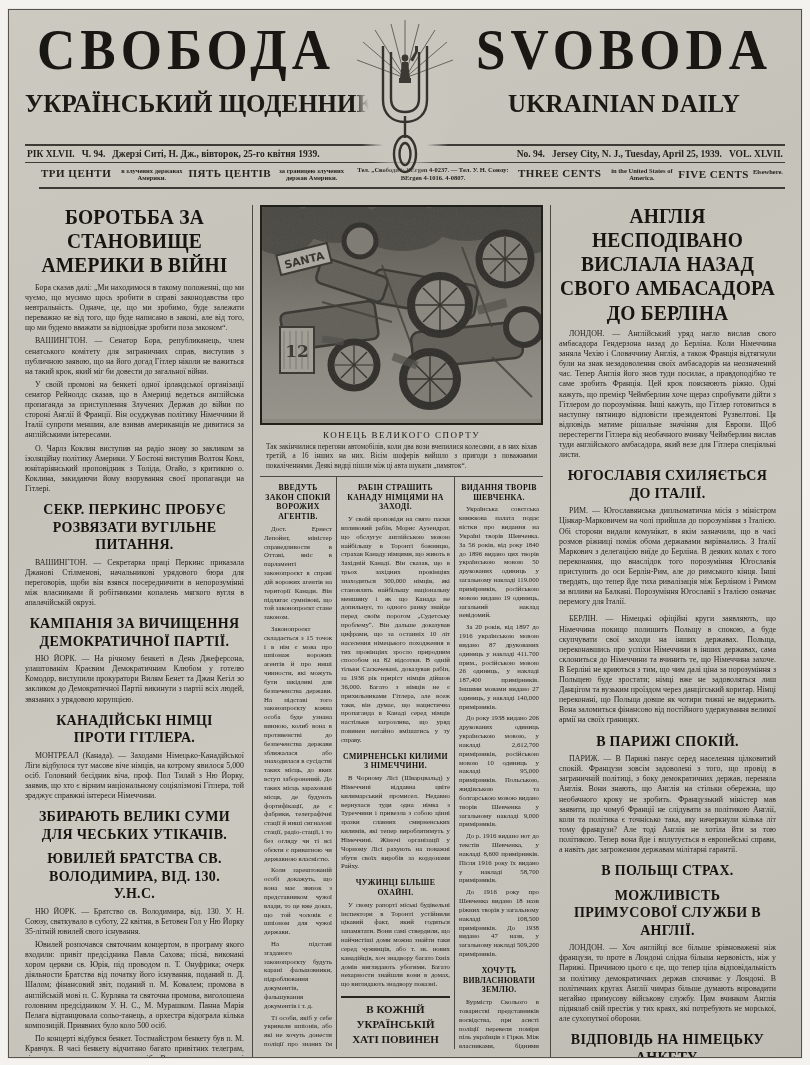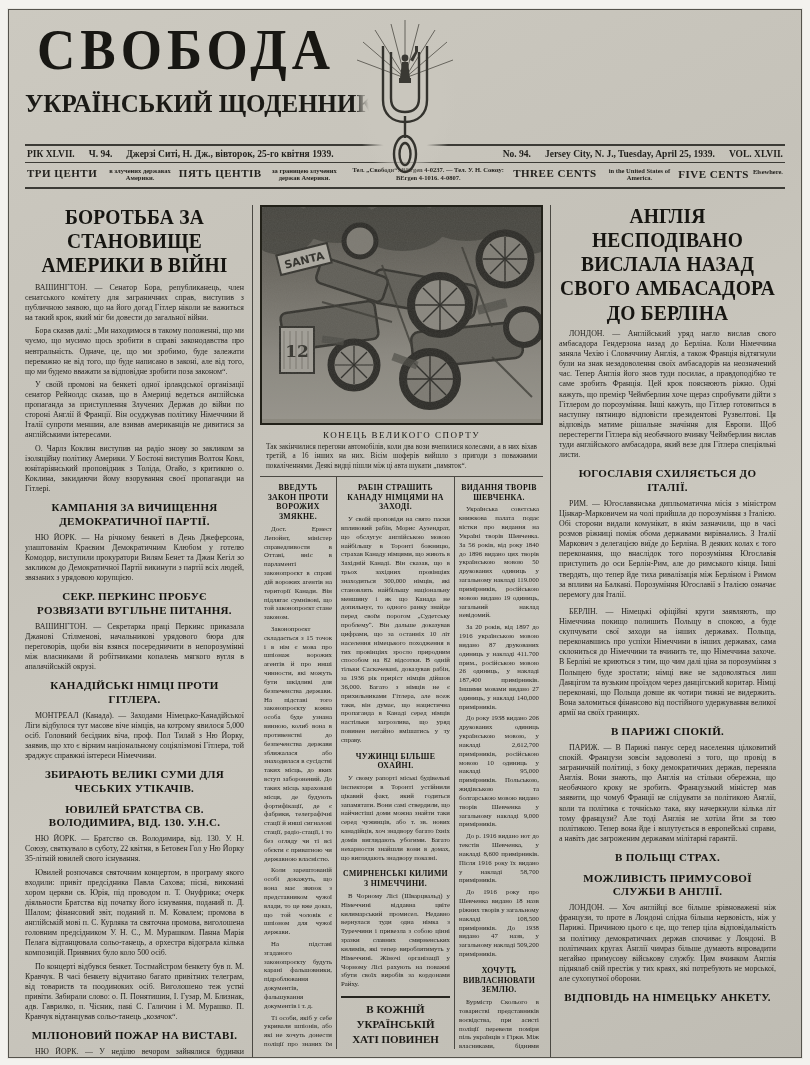--- a/index.html
+++ b/index.html
@@ -22,38 +22,38 @@
   .emblem{
     position:absolute;left:50%;top:0;transform:translateX(-50%);
     width:104px;height:160px;z-index:3;display:flex;justify-content:center;
     background:radial-gradient(closest-side,#c9c6bd 70%,rgba(201,198,189,0) 100%);
   }
   .dateline{
     margin-top:6px;border-top:2px solid #3c3b36;border-bottom:1px solid #3c3b36;
     display:flex;justify-content:space-between;align-items:center;
     font-size:9.5px;font-weight:bold;padding:3px 2px;color:#201f1b;
   }
-  .dateline .grp{display:flex;gap:14px;}
+  .dateline .grp{display:flex;gap:7px;}
   .priceline{
     border-bottom:2px solid #3c3b36;
     display:flex;justify-content:center;align-items:center;
-    padding:3px 2px 4px 2px;color:#23221e;
+    padding:3px 2px 4px 2px;color:#23221e;margin-left:14px;
   }
   .price-cell{display:flex;align-items:flex-start;gap:4px;}
   .price-big{font-size:11px;font-weight:bold;letter-spacing:.5px;white-space:nowrap;}
   .price-note{font-size:6.5px;font-weight:bold;line-height:1.15;max-width:78px;text-align:center;}
   .phones{font-size:6.5px;font-weight:bold;text-align:center;line-height:1.3;max-width:170px;}
   
   .content-grid{display:grid;grid-template-columns:228px 297px 226px;column-gap:0;height:858px;margin-top:16px;}
   .colL{padding-right:8px;border-right:1px solid #4a4842;overflow:hidden;}
   .colR{padding-left:8px;border-left:1px solid #4a4842;overflow:hidden;}
   .colM{padding:0 7px;overflow:hidden;}
   article{margin:0 0 7px 0;}
   h2.sec-head{
-    font-size:11px;font-weight:bold;text-align:center;margin:7px 4px 4px 4px;line-height:1.25;
+    font-size:14px;font-weight:bold;text-align:center;margin:7px 4px 4px 4px;line-height:1.25;
     color:#161511;letter-spacing:.3px;
   }
   .colL article:first-child h2,.colR article:first-child h2{
     font-size:19.5px;line-height:1.18;margin:2px 0 7px 0;letter-spacing:.2px;transform:scaleY(1.05);
   }
   p.para{
     font-size:7.9px;line-height:1.28;text-align:justify;margin:0 0 3px 0;text-indent:10px;color:#24231f;
   }
   
   .photo-frame{border:2px solid #222119;background:#8c897f;height:216px;overflow:hidden;}
@@ -108,20 +108,24 @@
           </g>
         </svg>
       </div>
 
       <div class="mast-grid">
         <div class="mast-block">
           <div class="title-big">СВОБОДА</div>
           <div class="subtitle">УКРАЇНСЬКИЙ ЩОДЕННИК</div>
         </div>
         <div style="width:104px;"></div>
+        <div class="mast-block">
+          <div class="title-big">SVOBODA</div>
+          <div class="subtitle">UKRAINIAN DAILY</div>
+        </div>
       </div>
 
       <div class="dateline">
         <div class="grp">
           <span>РІК XLVII.</span>
           <span>Ч. 94.</span>
           <span>Джерзі Ситі, Н. Дж., вівторок, 25-го квітня 1939.</span>
         </div>
         <div class="grp">
           <span>No. 94.</span>
@@ -149,32 +153,32 @@
           <span class="price-note">Elsewhere.</span>
         </div>
       </div>
     </header>
 
     <main class="content-grid">
 
       <section class="colL">
           <article>
             <h2 class="sec-head">БОРОТЬБА ЗА СТАНОВИЩЕ АМЕРИКИ В ВІЙНІ</h2>
+            <p class="para">Бора сказав далі: „Ми находимося в такому положенні, що ми чуємо, що мусимо щось зробити в справі законодавства про невтральність. Одначе, це, що ми зробимо, буде залежати переважно не від того, що буде написано в законі, але від того, що ми будемо вважати за відповідне зробити поза законом“.</p>
             <p class="para">ВАШИНГТОН. — Сенатор Бора, републиканець, член сенатського комітету для заграничних справ, виступив з публичною заявою, що на його догад Гітлер ніколи не важиться на такий крок, який міг би довести до загальної війни.</p>
-            <p class="para">Бора сказав далі: „Ми находимося в такому положенні, що ми чуємо, що мусимо щось зробити в справі законодавства про невтральність. Одначе, це, що ми зробимо, буде залежати переважно не від того, що буде написано в законі, але від того, що ми будемо вважати за відповідне зробити поза законом“.</p>
             <p class="para">У своїй промові на бенкеті одної ірландської організації сенатор Рейнолдс сказав, що в Америці ведеться англійська пропаганда за приступлення Злучених Держав до війни по стороні Англії й Франції. Він осуджував політику Німеччини й Італії супроти меншин, але взивав американців не дивитися за англійськими інтересами.</p>
             <p class="para">О. Чарлз Коклин виступив на радіо знову зо закликом за ізоляційну політику Америки. У Бостоні виступив Волтон Ковл, юнітаріянський проповідник з Толіда, Огайо, з критикою о. Коклина, закидаючи йому взорування своєї пропаганди на Гітлері.</p>
           </article>
           <article>
+            <h2 class="sec-head">СЕКР. ПЕРКИНС ПРОБУЄ РОЗВЯЗАТИ ВУГІЛЬНЕ ПИТАННЯ.</h2>
+            <p class="para">ВАШИНГТОН. — Секретарка праці Перкинс приказала Джанові Стілменові, начальникові урядового бюра для переговорів, щоби він взявся посередничити в непорозумінні між власниками й робітниками копалень мягкого вугля в апалачійській окрузі.</p>
+          </article>
+          <article>
             <h2 class="sec-head">КАМПАНІЯ ЗА ВИЧИЩЕННЯ ДЕМОКРАТИЧНОЇ ПАРТІЇ.</h2>
             <p class="para">НЮ ЙОРК. — На річному бенкеті в День Джеферсона, улаштованім Краєвим Демократичним Клюбом у готелю Комодор, виступили прокуратори Вилям Бенет та Джан Кегіл зо закликом до Демократичної Партії викинути з партії всіх людей, звязаних з урядовою корупцією.</p>
-          </article>
-          <article>
-            <h2 class="sec-head">СЕКР. ПЕРКИНС ПРОБУЄ РОЗВЯЗАТИ ВУГІЛЬНЕ ПИТАННЯ.</h2>
-            <p class="para">ВАШИНГТОН. — Секретарка праці Перкинс приказала Джанові Стілменові, начальникові урядового бюра для переговорів, щоби він взявся посередничити в непорозумінні між власниками й робітниками копалень мягкого вугля в апалачійській окрузі.</p>
           </article>
           <article>
             <h2 class="sec-head">КАНАДІЙСЬКІ НІМЦІ ПРОТИ ГІТЛЕРА.</h2>
             <p class="para">МОНТРЕАЛ (Канада). — Заходами Німецько-Канадійської Ліги відбулося тут масове віче німців, на котрому явилося 5,000 осіб. Головний бесідник віча, проф. Пол Тилай з Ню Йорку, заявив, що хто є вірним національному соціялізмові Гітлера, той зраджує справжні інтереси Німеччини.</p>
           </article>
           <article>
             <h2 class="sec-head">ЗБИРАЮТЬ ВЕЛИКІ СУМИ ДЛЯ ЧЕСЬКИХ УТІКАЧІВ.</h2>
           </article>
           <article>
             <h2 class="sec-head">ЮВИЛЕЙ БРАТСТВА СВ. ВОЛОДИМИРА, ВІД. 130. У.Н.С.</h2>
@@ -291,41 +295,41 @@
           </div>
           <figcaption>
             <div class="cap-title">КОНЕЦЬ ВЕЛИКОГО СПОРТУ</div>
             <p class="cap-text">Так закінчилися перегони автомобілів, коли два вози вчепилися колесами, а в них віхав третій, а 16 інших на них. Вісім шоферів вийшло з пригоди з поважними покаліченнями. Деякі видці пішли між ці авта шукати „памяток“.</p>
           </figcaption>
         </figure>
 
         <div class="mid-cols">
           <div class="subcol">
               <article>
-                <h2 class="sec-head">ВВЕДУТЬ ЗАКОН ПРОТИ ВОРОЖИХ ЗМЯКНЕ.</h2>
+                <h2 class="sec-head">ВВЕДУТЬ ЗАКОН СПОКІЙ ВОРОЖИХ АГЕНТІВ.</h2>
                 <p class="para">Дост. Ернест Лепойнт, міністер справедливости в Оттаві, вніс в парламенті законопроєкт в справі дій ворожих агентів на території Канади. Він підлягає сумнівові, що той законопроєкт стане законом.</p>
                 <p class="para">Законопроєкт складається з 15 точок і в нім є мова про шпіонаж ворожих агентів й про инші чинности, які можуть бути шкідливі для безпеченства держави. На підставі того законопроєкту кожна особа буде узнана винною, колиб вона в противенстві до безпеченства держави зближалася або знаходилася в сусідстві таких місць, до яких вступ заборонений. До таких місць зараховані місця, де будують фортифікації, де є фабрики, телеграфічні стації й инші сигналові стації, радіо-стації, і то без огляду чи ті всі обєкти є приватною чи державною власністю.</p>
                 <p class="para">Коли зарештованій особі докажуть, що вона має звязок з представником чужої влади, то це вже доказ, що той чоловік є шпіоном для чужої держави.</p>
                 <p class="para">На підставі згаданого законопроєкту будуть карані фальшовники, підроблювання документів, фальшування документів і т. д.</p>
                 <p class="para">Ті особи, якіб у себе укривали шпіонів, або які не хочуть донести поліції про знаних їм шпіонів, рівнож підпадають карі.</p>
               </article>
             </div>
           <div class="subcol">
             <div>
                 <article>
                   <h2 class="sec-head">РАБІН СТРАШИТЬ КАНАДУ НІМЦЯМИ НА ЗАХОДІ.</h2>
                   <p class="para">У своїй проповіди на свято паски впливовий рабін, Морис Аузендрат, що обслугує англійською мовою найбільшу в Торонті божницю, страхав Канаду німцями, що жиють в Західній Канаді. Він сказав, що в трьох західних провінціях знаходиться 300,000 німців, які становлять найбільшу національну меншину і як що Канада не допильнує, то одного ранку знайде перед своїм порогом „Судетську проблему“. Він дальше доказував цифрами, що за останніх 10 літ населення німецького походження в тих провінціях зросло природним способом на 82 відсотки. В одній тільки Саскачевані, доказував рабін, за 1936 рік приріст німців дійшов 36,000. Багато з німців не є прихильниками Гітлера, але всеж таки, він думає, що нацистична пропаганда в Канаді серед німців настільки загрозлива, що уряд повинен негайно вмішатись у ту справу.</p>
                 </article>
                 <article>
+                  <h2 class="sec-head">СМИРНЕНСЬКІ КИЛИМИ З НІМЕЧЧИНИ.</h2>
+                  <p class="para">В Чорному Лісі (Шварцвальд) у Німеччині віддавна цвіте килимарський промисел. Недавно вернулася туди одна німка з Туреччини і привезла з собою цінні зразки славних смирненських килимів, які тепер вироблятимуть у Німеччині. Жіночі організації у Чорному Лісі рахують на поважні збути своїх виробів за кордонами Райху.</p>
+                </article>
+                <article>
                   <h2 class="sec-head">ЧУЖИНЦІ БІЛЬШЕ ОХАЙНІ.</h2>
                   <p class="para">У свому рапорті міські будівельні інспектори в Торонті устійнили цікавий факт, який годиться запамятати. Вони самі ствердили, що найчистіші доми можна знайти таки серед чужинців, або т. зв. нових канадійців, хоч знадвору багато їхніх домів виглядають убогими. Багато нехарности знайшли вони в домах, що виглядають знадвору показні.</p>
-                </article>
-                <article>
-                  <h2 class="sec-head">СМИРНЕНСЬКІ КИЛИМИ З НІМЕЧЧИНИ.</h2>
-                  <p class="para">В Чорному Лісі (Шварцвальд) у Німеччині віддавна цвіте килимарський промисел. Недавно вернулася туди одна німка з Туреччини і привезла з собою цінні зразки славних смирненських килимів, які тепер вироблятимуть у Німеччині. Жіночі організації у Чорному Лісі рахують на поважні збути своїх виробів за кордонами Райху.</p>
                 </article>
               </div>
             <div class="notice-box">
               <span>В КОЖНІЙ УКРАЇНСЬКІЙ ХАТІ ПОВИНЕН ЗНАХОДИТИСЯ ЧАСОПИС „СВОБОДА“.</span>
             </div>
           </div>
           <div class="subcol">
               <article>
                 <h2 class="sec-head">ВИДАННЯ ТВОРІВ ШЕВЧЕНКА.</h2>
                 <p class="para">Українська совєтська книжкова палата подає вістки про видання на Україні творів Шевченка. За 56 років, від року 1840 до 1896 видано цих творів українською мовою 50 друкованих одиниць у загальному накладі 119.000 примірників, російською мовою видано 19 одиниць, загальний наклад невідомий.</p>

